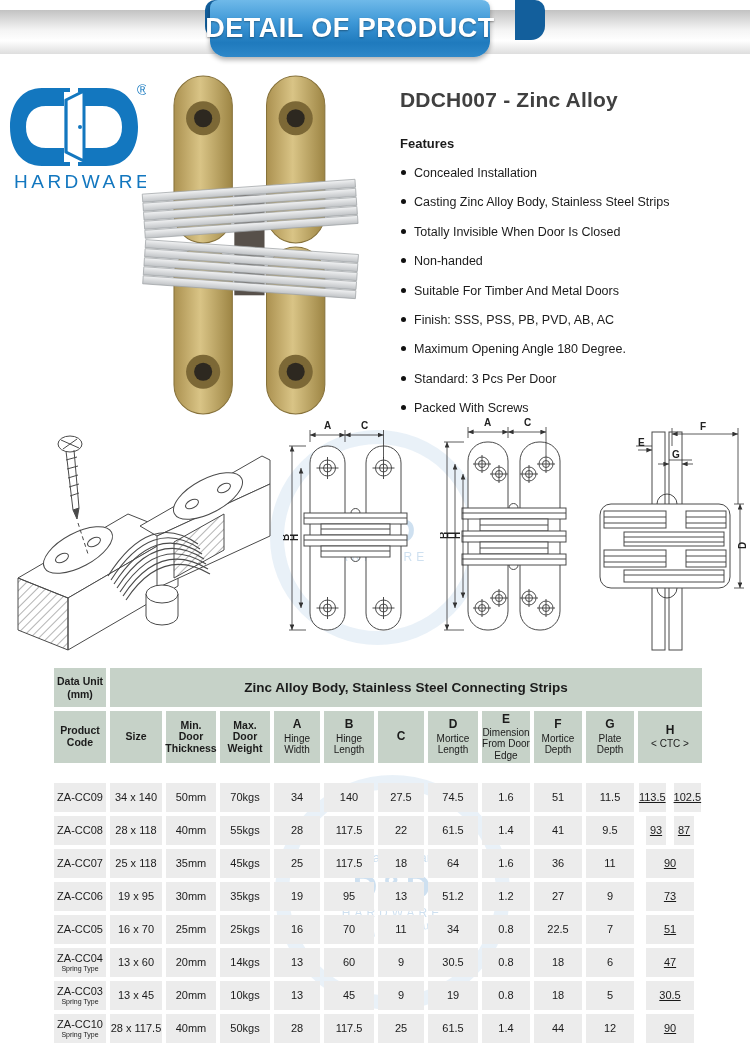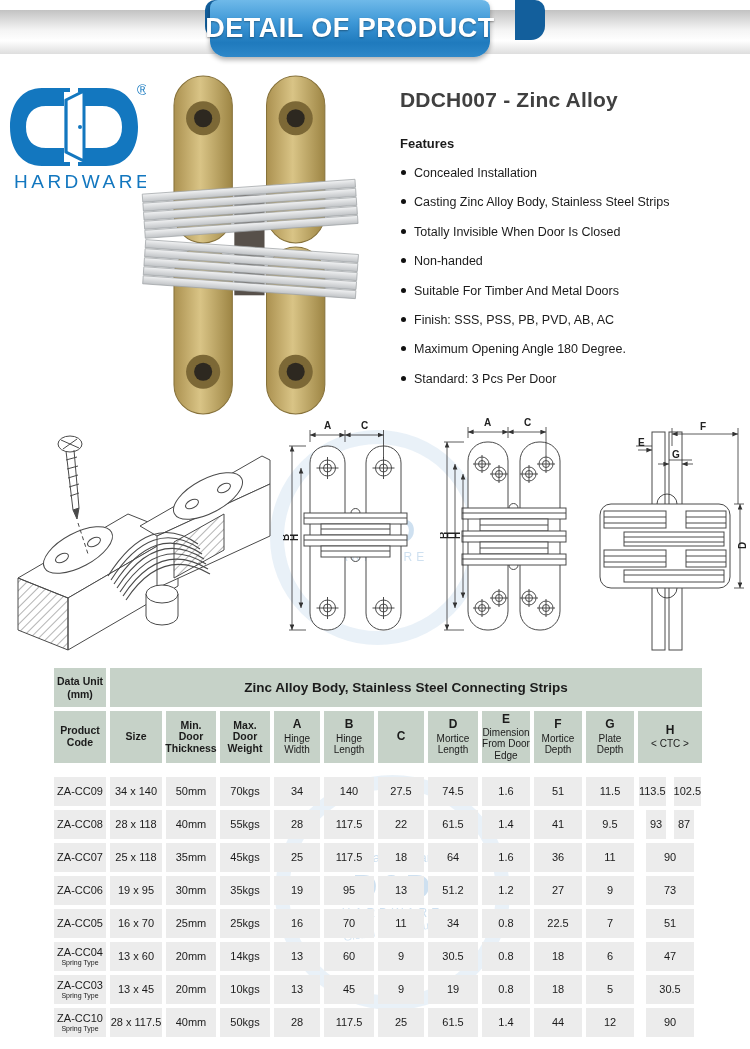--- a/index.html
+++ b/index.html
@@ -57,26 +57,26 @@
     --cols:52px 52px 50px 50px 46px 50px 46px 50px 48px 48px 48px 64px; }
   .thead1 { display:grid; grid-template-columns:52px 592px; gap:4px; }
   .thead1 .cell { background:#c6d2c8; display:flex; align-items:center; justify-content:center; height:39px; text-align:center; }
   .unit-cell { font-size:10.5px; font-weight:bold; white-space:pre-line; line-height:1.15; }
   .group-cell { font-size:13.5px; font-weight:bold; }
   .thead2 { margin-top:4px; display:grid; grid-template-columns:var(--cols); gap:4px; }
   .th { background:#c6d2c8; height:52px; display:flex; flex-direction:column; align-items:center; justify-content:center; text-align:center; }
   .th-label { font-size:10.5px; font-weight:bold; white-space:pre-line; line-height:1.1; }
   .th-label.big { font-size:12px; }
   .th-sub { font-size:10px; white-space:pre-line; line-height:1.15; margin-top:1px; }
-  .tbody { margin-top:14px; }
+  .tbody { margin-top:20px; }
   .tr { display:grid; grid-template-columns:var(--cols); gap:4px; margin-bottom:4px; }
   .td { background:#ececec; height:29px; display:flex; flex-direction:column; align-items:center; justify-content:center; font-size:11px; text-align:center; line-height:1; }
   .td.code .code-main { font-size:11px; }
   .td.code .code-note { font-size:7px; margin-top:1px; }
-  .td.hcell { background:transparent; flex-direction:row; gap:8px; padding:8px; }
+  .td.hcell { background:transparent; flex-direction:row; gap:8px; padding:8px;text-decoration:underline; }
   .td.hcell span { background:#ececec; flex:1; height:29px; display:flex; align-items:center; justify-content:center; }
 </style>
 </head>
 <body>
 
 <div id="page">
 
   <div class="gray-bar"></div>
   <div class="ribbon-fold left"></div>
   <div class="ribbon-fold right"></div>
@@ -171,20 +171,24 @@
           <span>Finish: SSS, PSS, PB, PVD, AB, AC</span>
         </div>
         <div class="feature">
           <span class="dot"></span>
           <span>Maximum Opening Angle 180 Degree.</span>
         </div>
         <div class="feature">
           <span class="dot"></span>
           <span>Standard: 3 Pcs Per Door</span>
         </div>
+        <div class="feature">
+          <span class="dot"></span>
+          <span>Packed With Screws</span>
+        </div>
       </div>
   </div>
 
   <div class="wm wm1">
     <div class="w-brand">D&amp;D</div>
     <div class="w-sub">HARDWARE</div>
   </div>
   <div class="wm wm2">
     <div class="w-war">15 years warranty</div>
     <div class="w-brand">D&amp;D</div>

